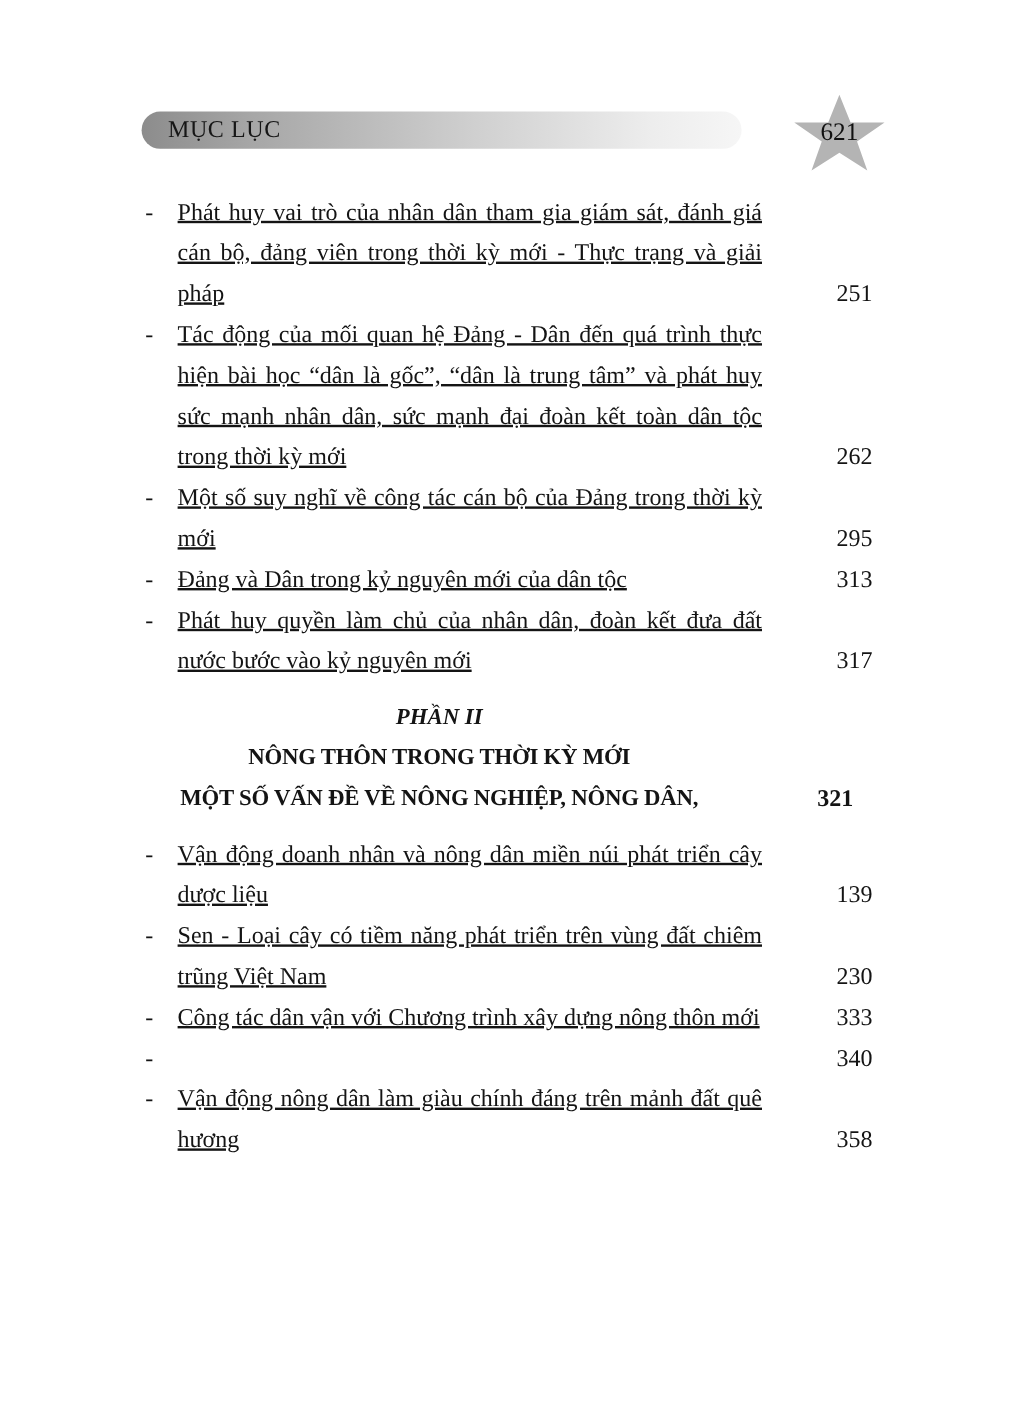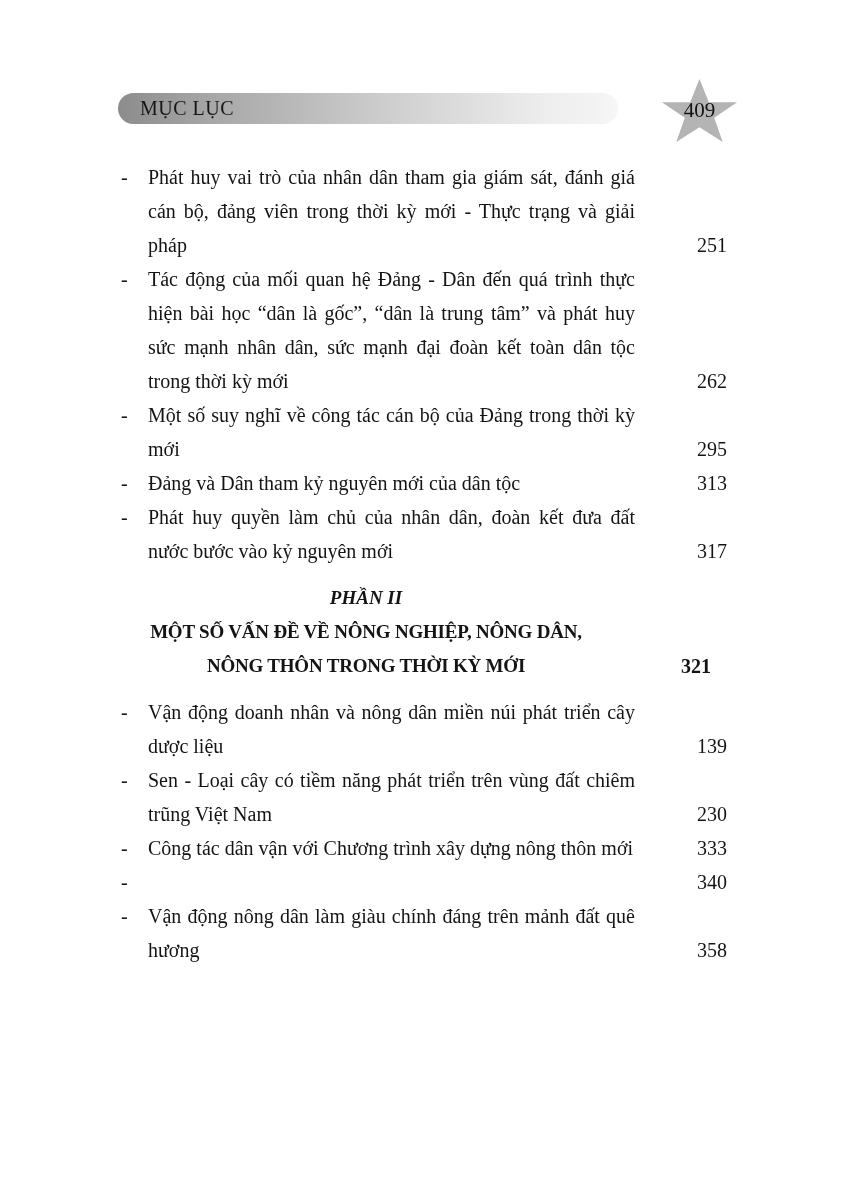--- a/index.html
+++ b/index.html
@@ -74,20 +74,21 @@
   .entry { display: flex; align-items: stretch; }
   .marker {
     flex: 0 0 30px;
     width: 30px;
     padding-left: 3px;
   }
   .etext {
     flex: 0 0 487px;
     width: 487px;
     text-align: justify;
+    text-decoration: underline;
   }
   .enum {
     flex: 1 1 auto;
     text-align: right;
     align-self: flex-end;
     white-space: nowrap;
   }
   
   .part-heading {
     position: relative;
@@ -120,21 +121,21 @@
 <div class="page">
 
   <div class="header-bar">
     <span class="header-title">MỤC LỤC</span>
   </div>
 
   <div class="star-badge">
     <svg viewBox="0 0 100 95" preserveAspectRatio="none">
       <polygon points="50,0 61.8,33.3 97.6,33.3 68.6,55.9 79.4,90.7 50,69.5 20.6,90.7 31.4,55.9 2.4,33.3 38.2,33.3" fill="var(--star-fill)"></polygon>
     </svg>
-    <span class="star-num">409</span>
+    <span class="star-num">621</span>
   </div>
 
   <main class="toc">
     <div id="list-part1">
   <div class="entry">
     <span class="marker">-</span>
     <span class="etext">Phát huy vai trò của nhân dân tham gia giám sát, đánh giá cán bộ, đảng viên trong thời kỳ mới - Thực trạng và giải pháp</span>
     <span class="enum">251</span>
   </div>
 
@@ -145,36 +146,36 @@
   </div>
 
   <div class="entry">
     <span class="marker">-</span>
     <span class="etext">Một số suy nghĩ về công tác cán bộ của Đảng trong thời kỳ mới</span>
     <span class="enum">295</span>
   </div>
 
   <div class="entry">
     <span class="marker">-</span>
-    <span class="etext">Đảng và Dân tham kỷ nguyên mới của dân tộc</span>
+    <span class="etext">Đảng và Dân trong kỷ nguyên mới của dân tộc</span>
     <span class="enum">313</span>
   </div>
 
   <div class="entry">
     <span class="marker">-</span>
     <span class="etext">Phát huy quyền làm chủ của nhân dân, đoàn kết đưa đất nước bước vào kỷ nguyên mới</span>
     <span class="enum">317</span>
   </div>
 </div>
 
     <section class="part-heading">
       <div class="ph-inner">
         <div class="ph-label">PHẦN II</div>
+        <div class="ph-line">NÔNG THÔN TRONG THỜI KỲ MỚI</div>
         <div class="ph-line">MỘT SỐ VẤN ĐỀ VỀ NÔNG NGHIỆP, NÔNG DÂN,</div>
-        <div class="ph-line">NÔNG THÔN TRONG THỜI KỲ MỚI</div>
       </div>
       <span class="ph-num">321</span>
     </section>
 
     <div id="list-part2">
   <div class="entry">
     <span class="marker">-</span>
     <span class="etext">Vận động doanh nhân và nông dân miền núi phát triển cây dược liệu</span>
     <span class="enum">139</span>
   </div>

